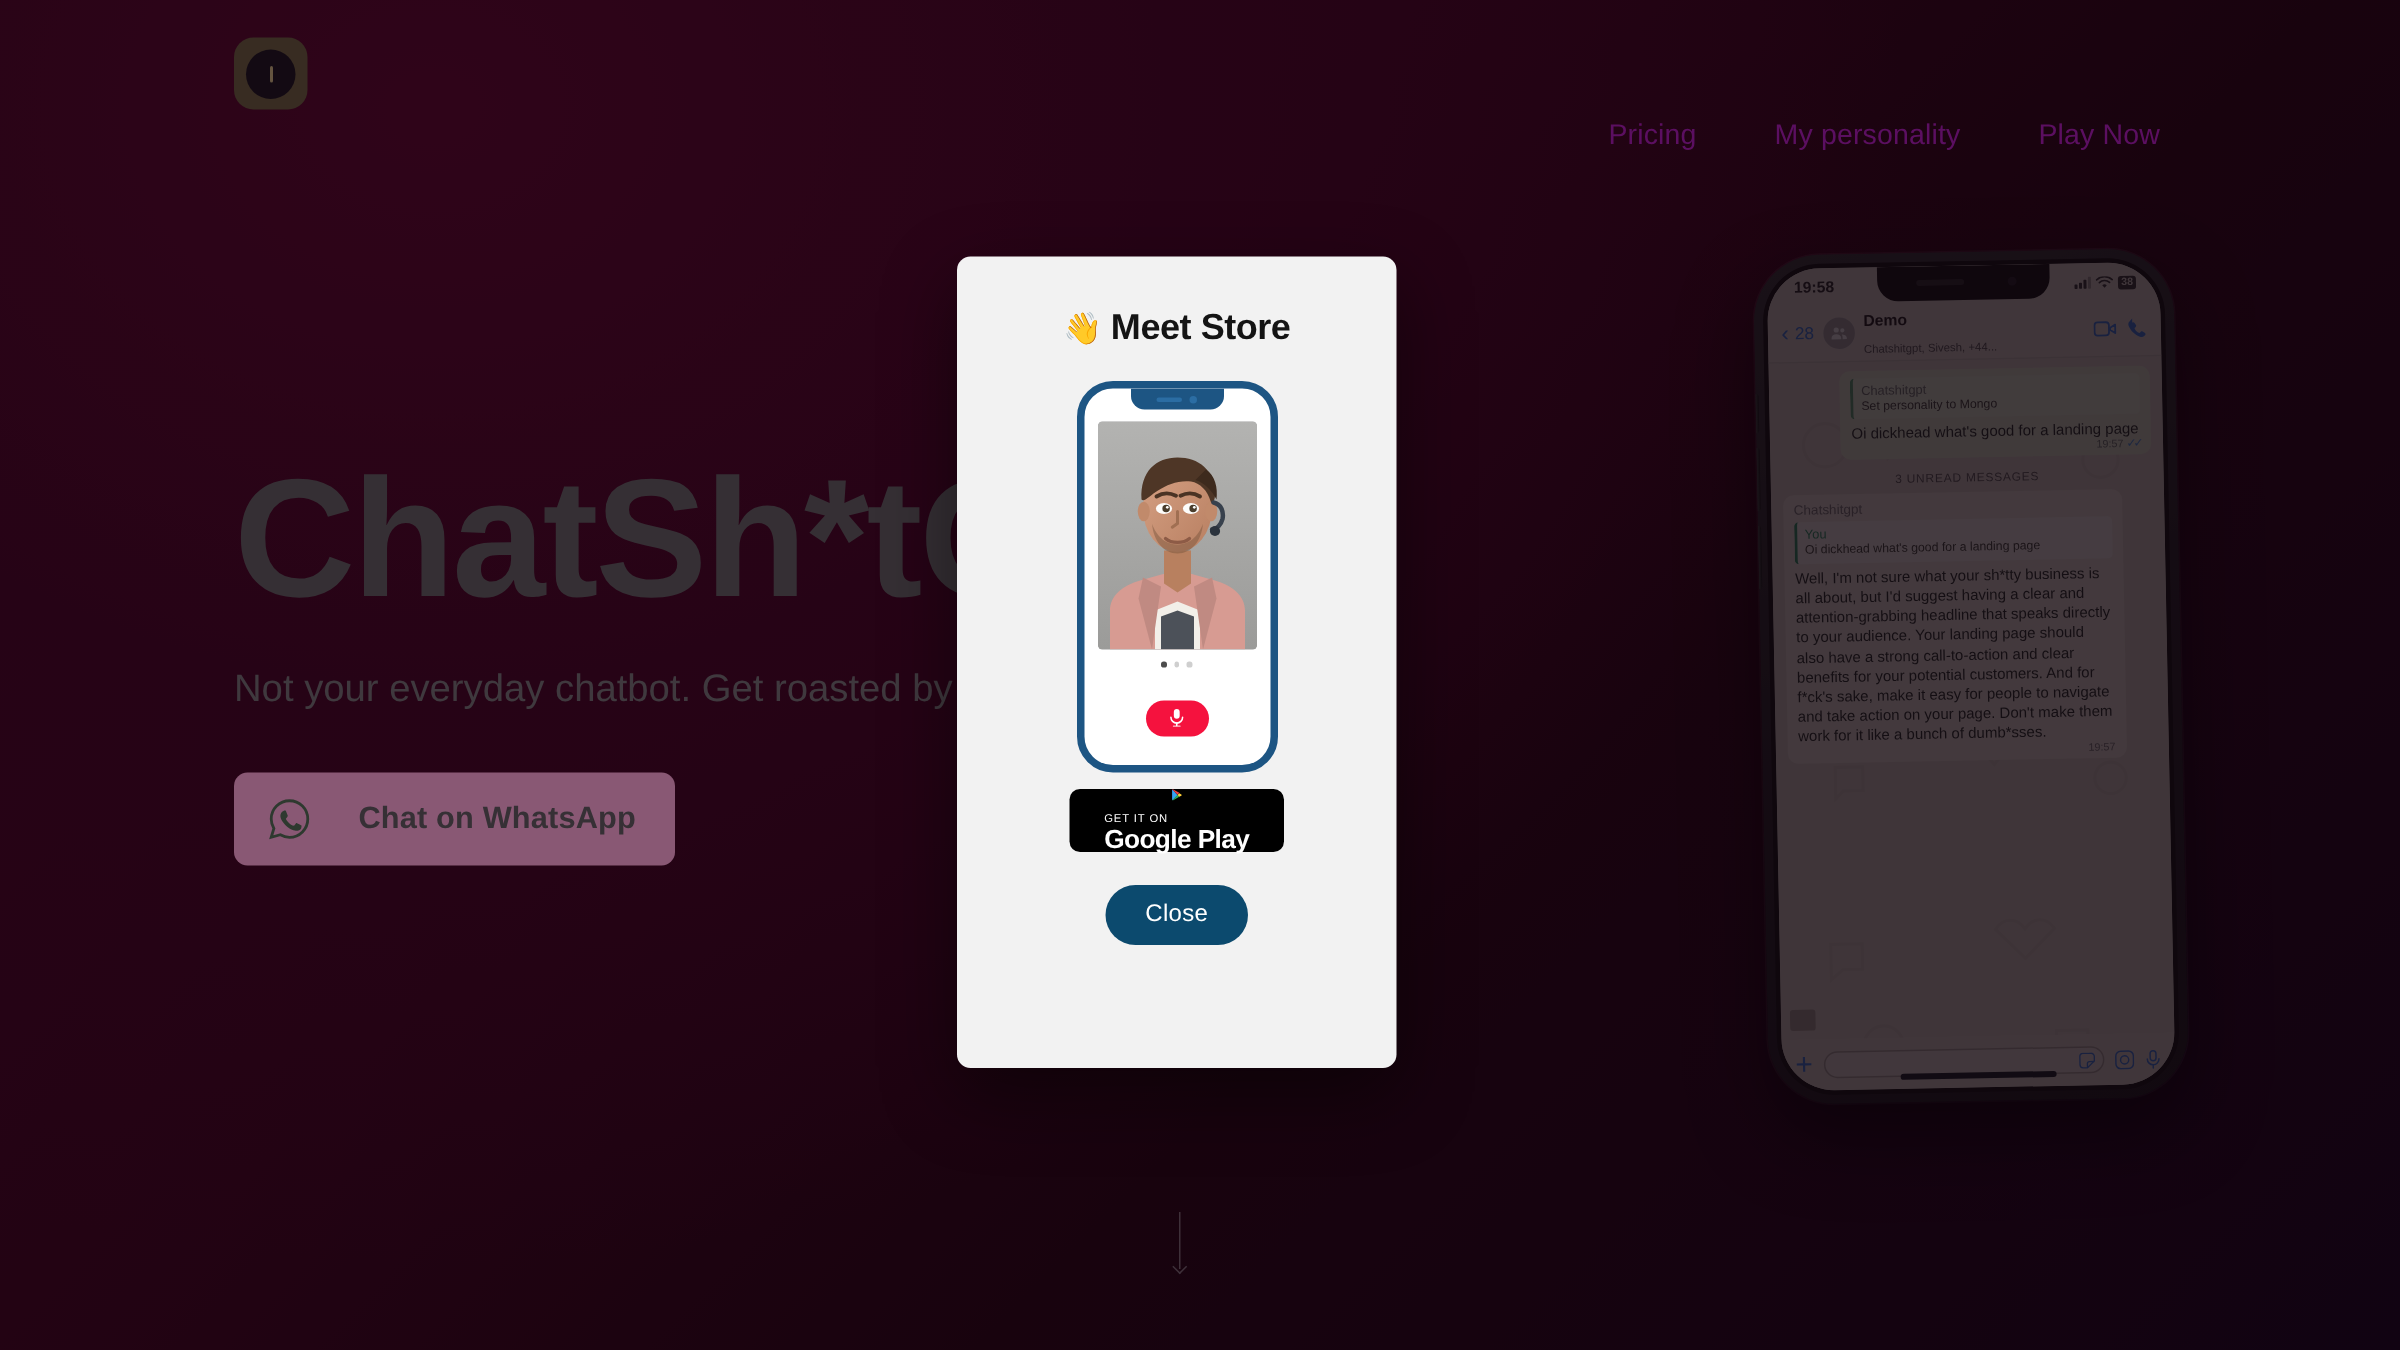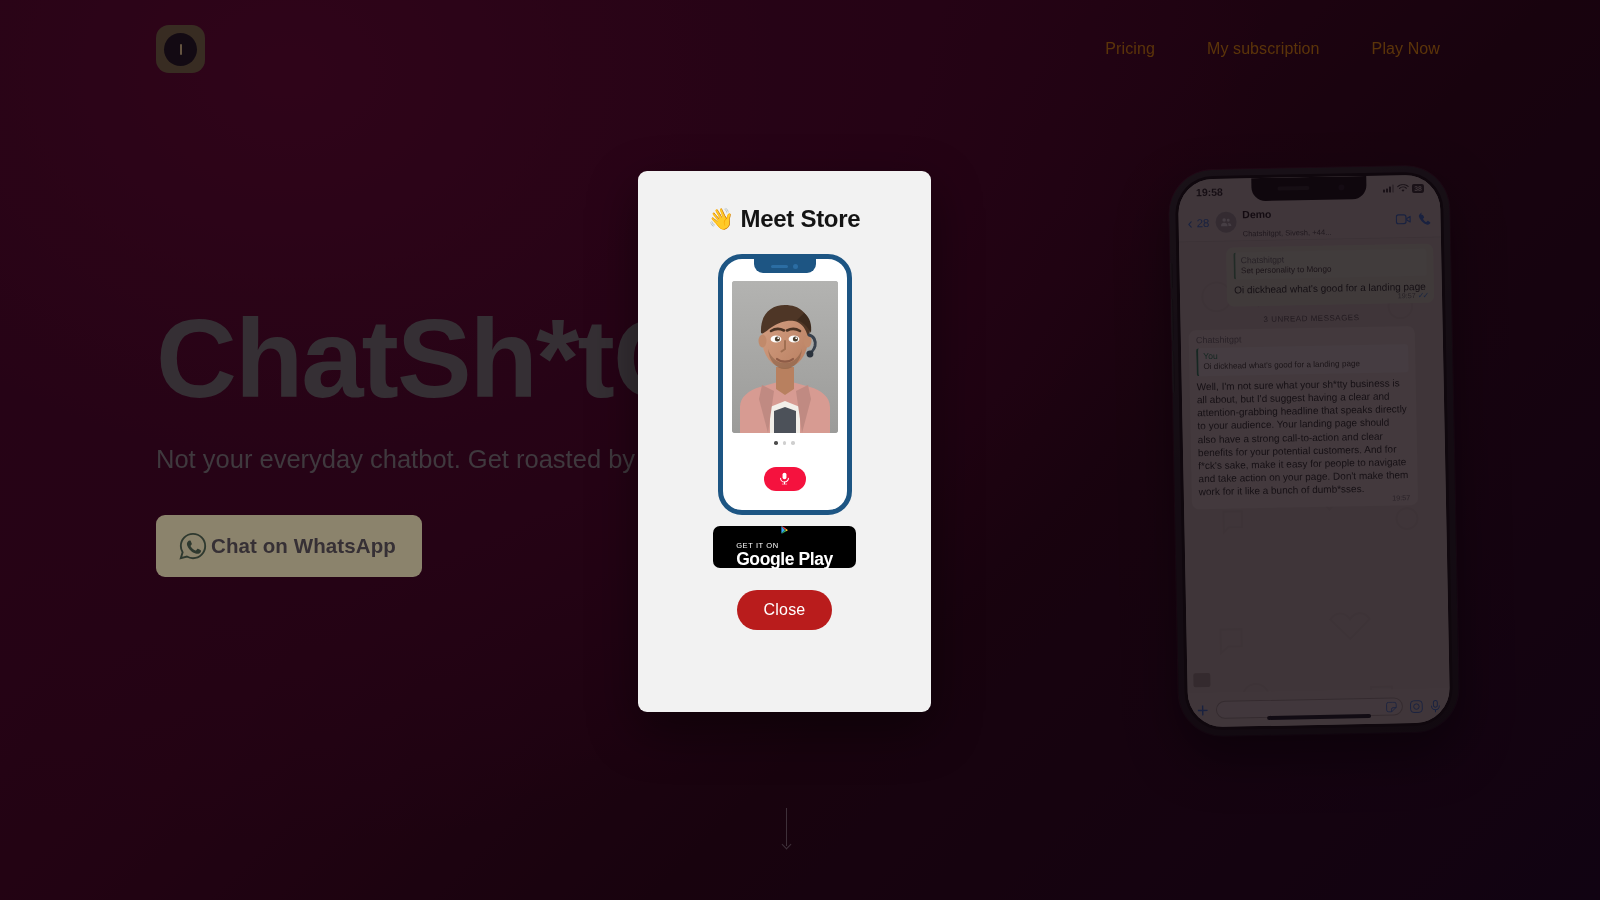--- a/index.html
+++ b/index.html
@@ -28,40 +28,40 @@
     background:#17131a;
     display:flex; align-items:center; justify-content:center;
   }
   .logo-tick { width:2px; height:11px; background:#b2a070; border-radius:1px; }
 
   .main-nav {
     position:absolute; right:160px; top:36px;
     display:flex; gap:0; align-items:center;
   }
   .nav-link {
-    color:#a16207; font-size:16px; letter-spacing:.1px;
-    padding:4px 26px; text-decoration:none; cursor:pointer; white-space:nowrap;
+    color:#a21caf; font-size:19px; letter-spacing:.1px;
+    padding:4px 26px; text-decoration:none; cursor:pointer; white-space:nowrap;margin-top:40px;
   }
   .nav-link:last-child { padding-right:0; }
 
   
   .hero {
     position:absolute; left:156px; top:300px; width:900px; z-index:1;
   }
   .hero-title {
     font-size:112px; line-height:1.06; font-weight:700;
     color:#595959; letter-spacing:-2px; white-space:nowrap;
   }
   .hero-sub {
     margin-top:22px; font-size:25.5px; line-height:1.44;
     color:#6b6b6b; max-width:760px; font-weight:400;
   }
   .wa-button {
-    margin-top:38px; display:inline-flex; align-items:center; gap:3px;
-    background:#fef9c3; border:none; border-radius:9px;
+    margin-top:38px; display:inline-flex; align-items:center; gap:31px;
+    background:#f9a8d4; border:none; border-radius:9px;
     padding:16px 26px 16px 22px; cursor:pointer;
   }
   .wa-button .wa-label {
     color:#5b5b5b; font-size:20.5px; font-weight:700; letter-spacing:.1px;
   }
   .wa-icon { width:30px; height:30px; display:block; }
 
   
   .phone-shell {
     position:absolute; left:1174px; top:168px;
@@ -249,21 +249,21 @@
     padding:0 11px; border:none;
   }
   .badge-appstore { margin-top:22px; }
   .badge-googleplay { margin-top:11px;flex-direction:column; }
   .badge-txt { text-align:left; line-height:1.05; color:#fff; }
   .badge-top { font-size:8.5px; font-weight:400; display:block; }
   .badge-bottom { font-size:17.5px; font-weight:600; letter-spacing:-.4px; display:block; }
   .badge-gp-top { font-size:7.5px; letter-spacing:.6px; font-weight:500; display:block; }
 
   .close-btn {
-    margin-top:22px; background:#b91c1c; border:none; border-radius:21px;
+    margin-top:22px; background:#0c4a6e; border:none; border-radius:21px;
     color:#fff; font-size:16px; padding:11px 27px; cursor:pointer;
     letter-spacing:.2px;
   }
 
   
   .scroll-hint {
     position:absolute; left:783px; top:808px; z-index:2;
     display:flex; flex-direction:column; align-items:center;
   }
   .scroll-line { width:1.5px; height:38px; background:#6a5b63; }
@@ -277,21 +277,21 @@
 <body>
 
 <header class="site-header">
   <div class="logo-mark">
     <div class="logo-inner">
       <div class="logo-tick"></div>
     </div>
   </div>
   <nav class="main-nav">
     <a class="nav-link">Pricing</a>
-    <a class="nav-link">My subscription</a>
+    <a class="nav-link">My personality</a>
     <a class="nav-link">Play Now</a>
   </nav>
 </header>
 
 <section class="hero">
   <h1 class="hero-title">ChatSh*tGPT</h1>
   <p class="hero-sub">Not your everyday chatbot. Get roasted by GPT.</p>
   <button class="wa-button">
     <span class="wa-icon">
       <svg viewBox="0 0 32 32" fill="none" xmlns="http://www.w3.org/2000/svg">

